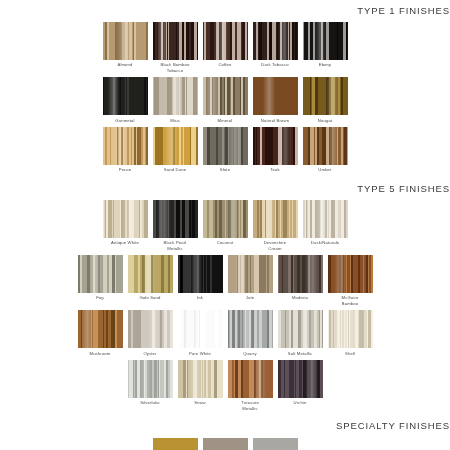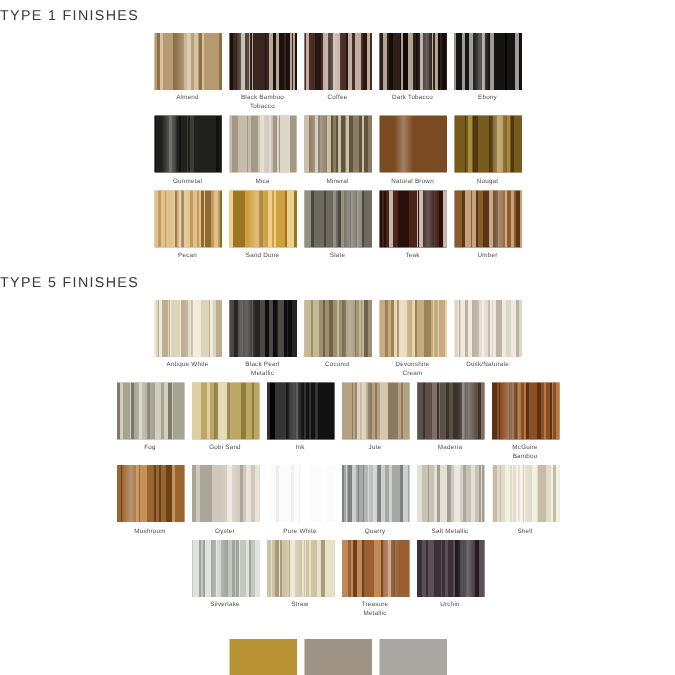--- a/index.html
+++ b/index.html
@@ -4,21 +4,21 @@
 <style>
   html,body{margin:0;padding:0;}
   body{
     width:450px;height:450px;overflow:hidden;background:#ffffff;
     font-family:"Liberation Sans","DejaVu Sans",sans-serif;
     -webkit-font-smoothing:antialiased;
   }
   .page{position:relative;width:450px;height:450px;}
 
   .section-title{
-    text-align:left;
+    text-align:right;
     font-size:9.5px;
     letter-spacing:0.9px;
     color:#3a3a3a;
     font-weight:400;
     line-height:12px;
   }
 
   .grid{
     display:flex;
     justify-content:center;
@@ -338,20 +338,21 @@
           <div class="swatch" style="background: rgb(59, 48, 56);">
             <div class="grain" style="background-image: linear-gradient(90deg, rgb(59, 48, 56) 0%, rgb(59, 48, 56) 3.43%, rgb(59, 48, 56) 3.43%, rgb(59, 48, 56) 6.67%, rgb(93, 79, 88) 6.67%, rgb(93, 79, 88) 12.64%, rgb(59, 48, 56) 12.64%, rgb(59, 48, 56) 15.65%, rgb(93, 79, 88) 15.65%, rgb(93, 79, 88) 18.99%, rgb(93, 79, 88) 18.99%, rgb(93, 79, 88) 22.56%, rgb(93, 79, 88) 22.56%, rgb(93, 79, 88) 25.19%, rgb(59, 48, 56) 25.19%, rgb(59, 48, 56) 29.43%, rgb(59, 48, 56) 29.43%, rgb(59, 48, 56) 35.58%, rgb(93, 79, 88) 35.58%, rgb(93, 79, 88) 37.4%, rgb(59, 48, 56) 37.4%, rgb(59, 48, 56) 39.28%, rgb(59, 48, 56) 39.28%, rgb(59, 48, 56) 40.75%, rgb(93, 79, 88) 40.75%, rgb(93, 79, 88) 46.29%, rgb(59, 48, 56) 46.29%, rgb(59, 48, 56) 49.67%, rgb(59, 48, 56) 49.67%, rgb(59, 48, 56) 53.94%, rgb(93, 79, 88) 53.94%, rgb(93, 79, 88) 56.04%, rgb(34, 27, 32) 56.04%, rgb(34, 27, 32) 62.05%, rgb(34, 27, 32) 62.05%, rgb(34, 27, 32) 63.38%, rgb(59, 48, 56) 63.38%, rgb(59, 48, 56) 68.67%, rgb(34, 27, 32) 68.67%, rgb(34, 27, 32) 74.13%, rgb(59, 48, 56) 74.13%, rgb(59, 48, 56) 80.2%, rgb(59, 48, 56) 80.2%, rgb(59, 48, 56) 86.59%, rgb(34, 27, 32) 86.59%, rgb(34, 27, 32) 89.55%, rgb(34, 27, 32) 89.55%, rgb(34, 27, 32) 92.47%, rgb(93, 79, 88) 92.47%, rgb(93, 79, 88) 98.85%, rgb(93, 79, 88) 98.85%, rgb(93, 79, 88) 100%);"></div>
             <div class="grain" style="background-image: linear-gradient(90deg, rgba(255, 255, 255, 0) 0%, rgba(255, 255, 255, 0) 60%, rgba(255, 255, 255, 0.3) 74%, rgba(255, 255, 255, 0) 88%, rgba(255, 255, 255, 0) 100%);"></div>
           </div>
           <div class="label">Urchin</div>
         </div>
       </div>
   </div>
 
   <div style="padding-top:9px;">
+    <div class="section-title">SPECIALTY FINISHES</div>
     <div class="row-wrap specialty-grid" id="r-2-0" style="margin-top:6px;">
         <div class="cell">
           <div class="specialty-swatch" style="background: rgb(184, 146, 51);">
             <div class="grain" style="background-image: linear-gradient(90deg, rgb(232, 207, 116) 0%, rgb(232, 207, 116) 6.46%, rgb(184, 146, 51) 6.46%, rgb(184, 146, 51) 12.29%, rgb(184, 146, 51) 12.29%, rgb(184, 146, 51) 18.04%, rgb(126, 97, 24) 18.04%, rgb(126, 97, 24) 21.6%, rgb(232, 207, 116) 21.6%, rgb(232, 207, 116) 24.58%, rgb(184, 146, 51) 24.58%, rgb(184, 146, 51) 26.9%, rgb(184, 146, 51) 26.9%, rgb(184, 146, 51) 33.04%, rgb(232, 207, 116) 33.04%, rgb(232, 207, 116) 36.17%, rgb(232, 207, 116) 36.17%, rgb(232, 207, 116) 40.97%, rgb(126, 97, 24) 40.97%, rgb(126, 97, 24) 45.43%, rgb(126, 97, 24) 45.43%, rgb(126, 97, 24) 46.73%, rgb(232, 207, 116) 46.73%, rgb(232, 207, 116) 49.87%, rgb(126, 97, 24) 49.87%, rgb(126, 97, 24) 53.97%, rgb(184, 146, 51) 53.97%, rgb(184, 146, 51) 56.79%, rgb(232, 207, 116) 56.79%, rgb(232, 207, 116) 62.44%, rgb(184, 146, 51) 62.44%, rgb(184, 146, 51) 67.88%, rgb(126, 97, 24) 67.88%, rgb(126, 97, 24) 74.47%, rgb(232, 207, 116) 74.47%, rgb(232, 207, 116) 77.01%, rgb(232, 207, 116) 77.01%, rgb(232, 207, 116) 79.49%, rgb(184, 146, 51) 79.49%, rgb(184, 146, 51) 82.88%, rgb(184, 146, 51) 82.88%, rgb(184, 146, 51) 85.94%, rgb(232, 207, 116) 85.94%, rgb(232, 207, 116) 90.51%, rgb(184, 146, 51) 90.51%, rgb(184, 146, 51) 94%, rgb(184, 146, 51) 94%, rgb(184, 146, 51) 99.51%, rgb(184, 146, 51) 99.51%, rgb(184, 146, 51) 100%);"></div>
             <div class="grain" style="background-image: linear-gradient(90deg, rgba(255, 255, 255, 0) 0%, rgba(255, 255, 255, 0) 11.3%, rgba(255, 255, 255, 0.3) 25.3%, rgba(255, 255, 255, 0) 39.3%, rgba(255, 255, 255, 0) 100%);"></div>
           </div>
         </div>
         <div class="cell">
           <div class="specialty-swatch" style="background: rgb(159, 147, 133);">
             <div class="grain" style="background-image: linear-gradient(90deg, rgb(111, 101, 90) 0%, rgb(111, 101, 90) 2.81%, rgb(159, 147, 133) 2.81%, rgb(159, 147, 133) 6.97%, rgb(111, 101, 90) 6.97%, rgb(111, 101, 90) 11.47%, rgb(159, 147, 133) 11.47%, rgb(159, 147, 133) 13.77%, rgb(221, 213, 201) 13.77%, rgb(221, 213, 201) 18.8%, rgb(111, 101, 90) 18.8%, rgb(111, 101, 90) 20.04%, rgb(111, 101, 90) 20.04%, rgb(111, 101, 90) 25.33%, rgb(159, 147, 133) 25.33%, rgb(159, 147, 133) 29.1%, rgb(111, 101, 90) 29.1%, rgb(111, 101, 90) 30.7%, rgb(159, 147, 133) 30.7%, rgb(159, 147, 133) 34.61%, rgb(159, 147, 133) 34.61%, rgb(159, 147, 133) 38.59%, rgb(159, 147, 133) 38.59%, rgb(159, 147, 133) 44.94%, rgb(159, 147, 133) 44.94%, rgb(159, 147, 133) 51.61%, rgb(111, 101, 90) 51.61%, rgb(111, 101, 90) 56.99%, rgb(111, 101, 90) 56.99%, rgb(111, 101, 90) 61.56%, rgb(159, 147, 133) 61.56%, rgb(159, 147, 133) 63.5%, rgb(159, 147, 133) 63.5%, rgb(159, 147, 133) 67.58%, rgb(159, 147, 133) 67.58%, rgb(159, 147, 133) 70.97%, rgb(221, 213, 201) 70.97%, rgb(221, 213, 201) 74.03%, rgb(159, 147, 133) 74.03%, rgb(159, 147, 133) 79.85%, rgb(159, 147, 133) 79.85%, rgb(159, 147, 133) 85.69%, rgb(221, 213, 201) 85.69%, rgb(221, 213, 201) 90.04%, rgb(159, 147, 133) 90.04%, rgb(159, 147, 133) 95.07%, rgb(159, 147, 133) 95.07%, rgb(159, 147, 133) 98.47%, rgb(111, 101, 90) 98.47%, rgb(111, 101, 90) 100%);"></div>

